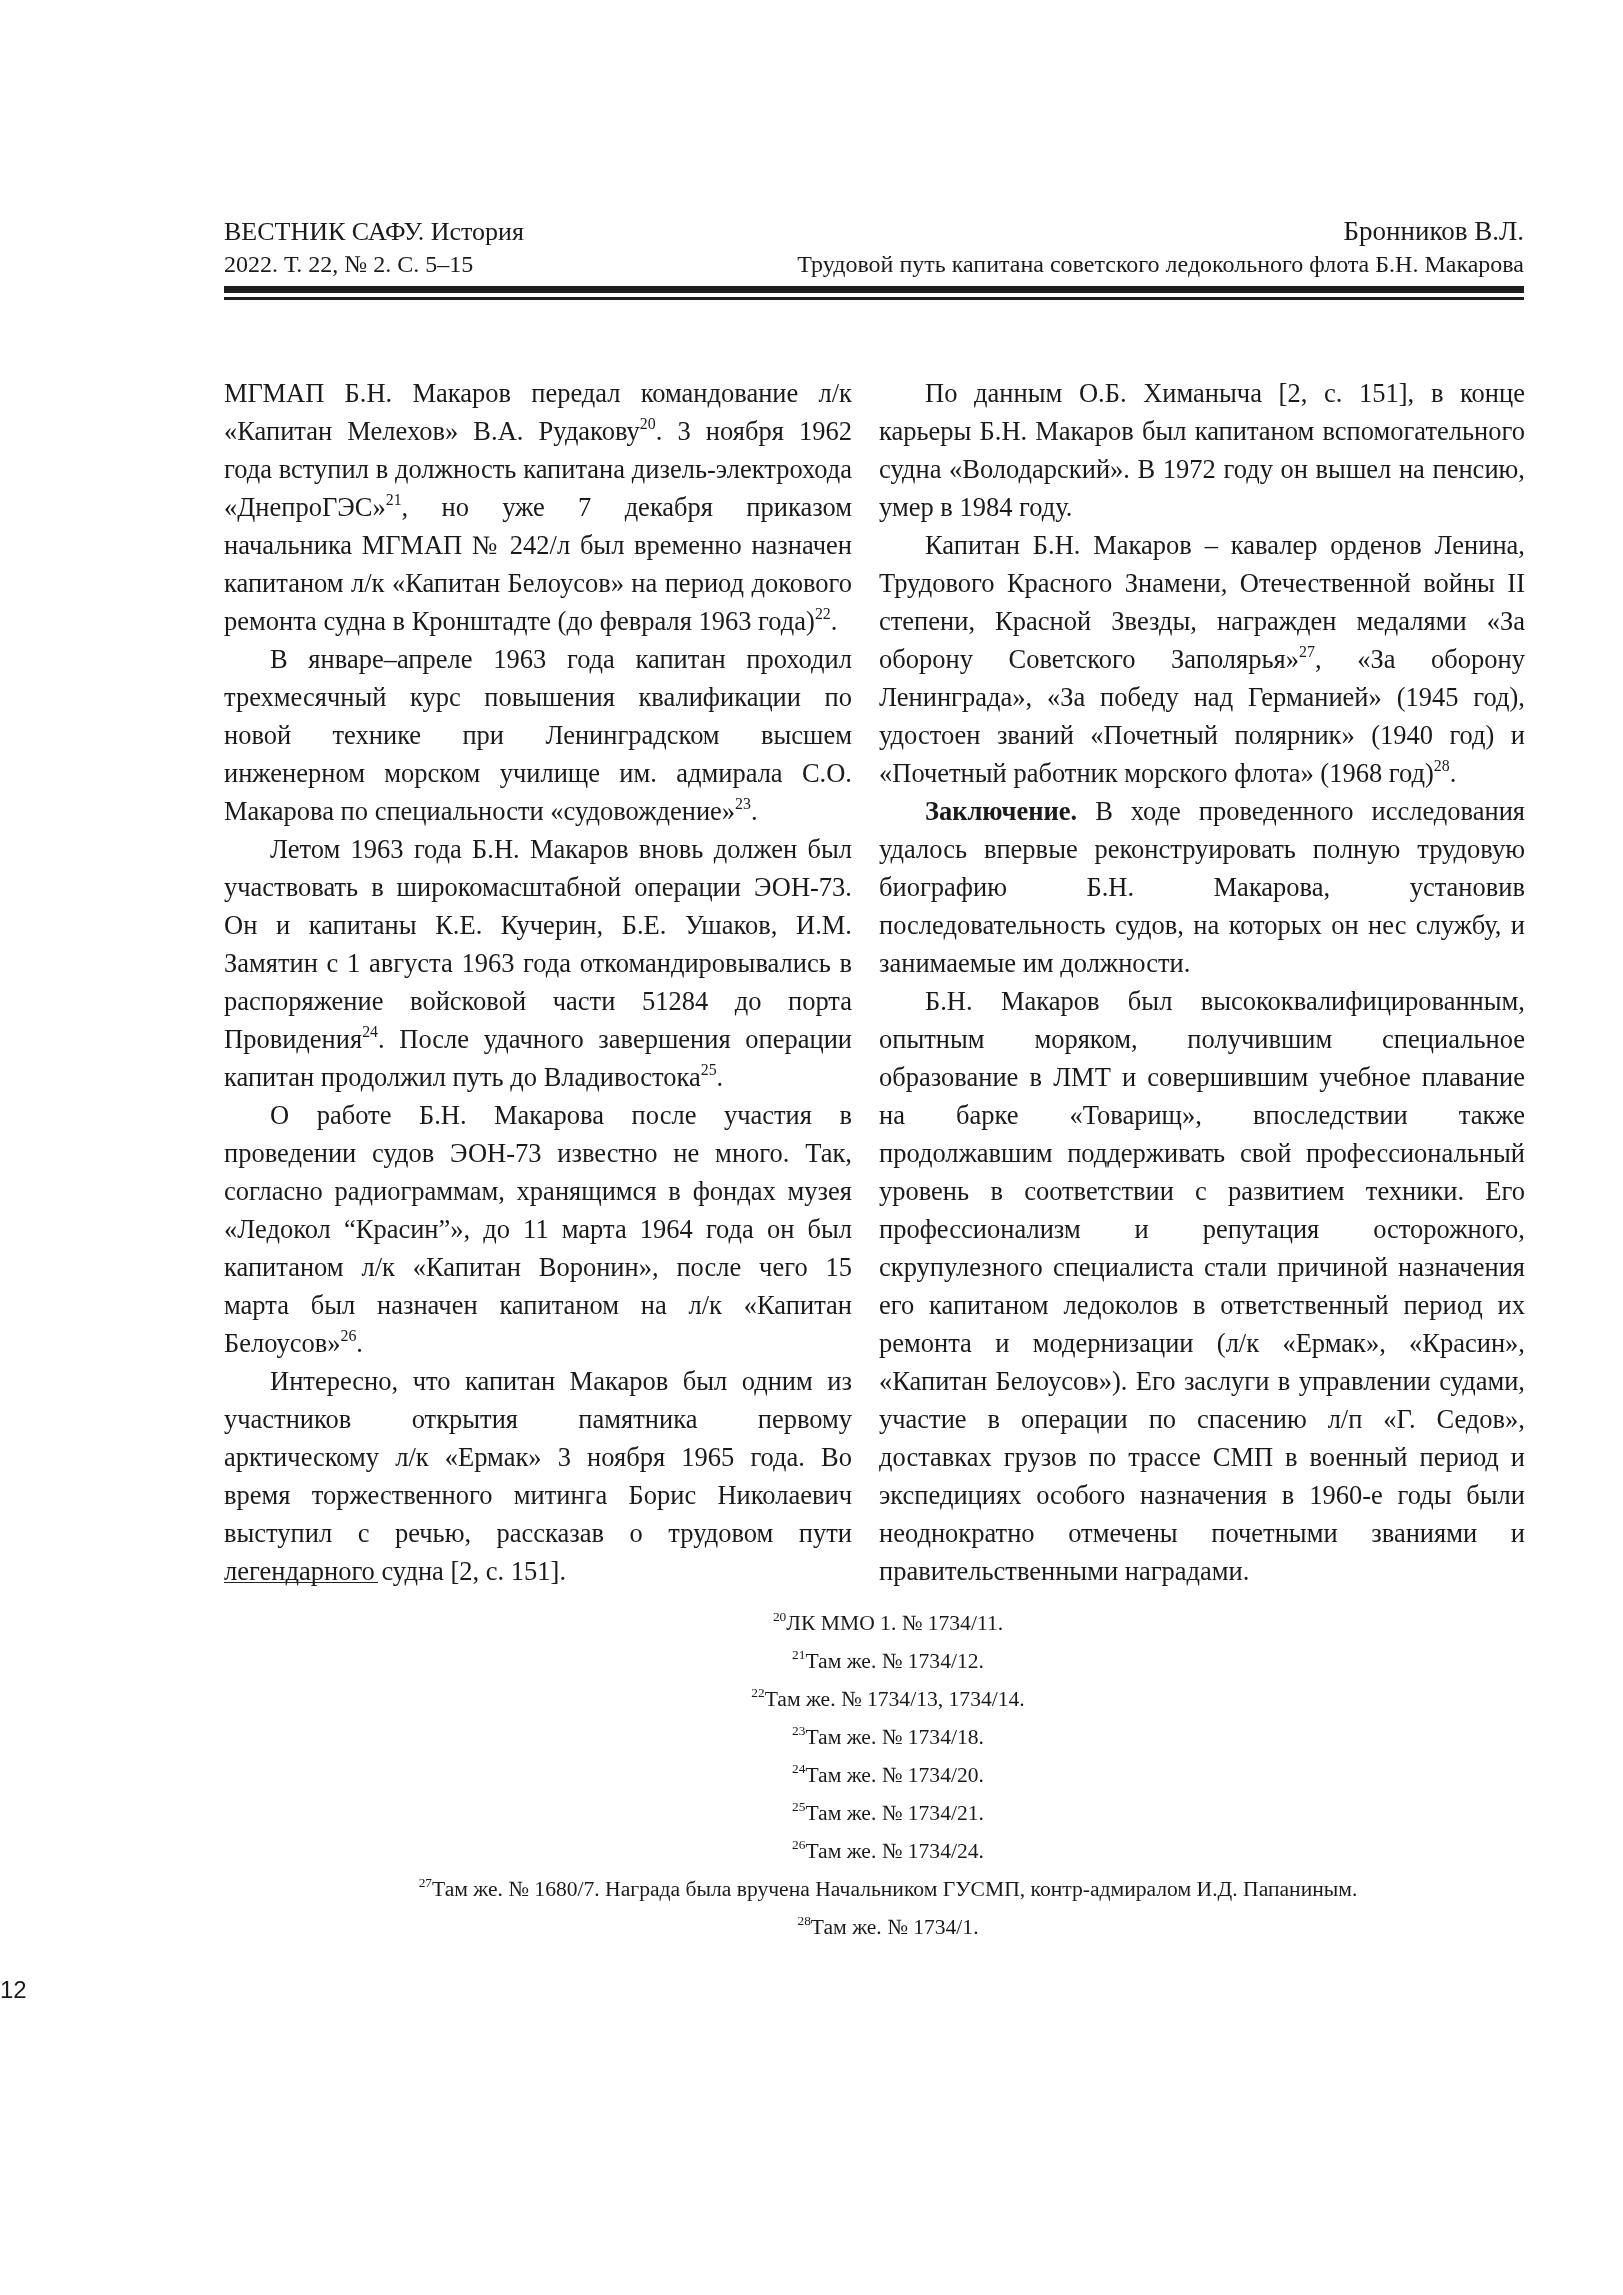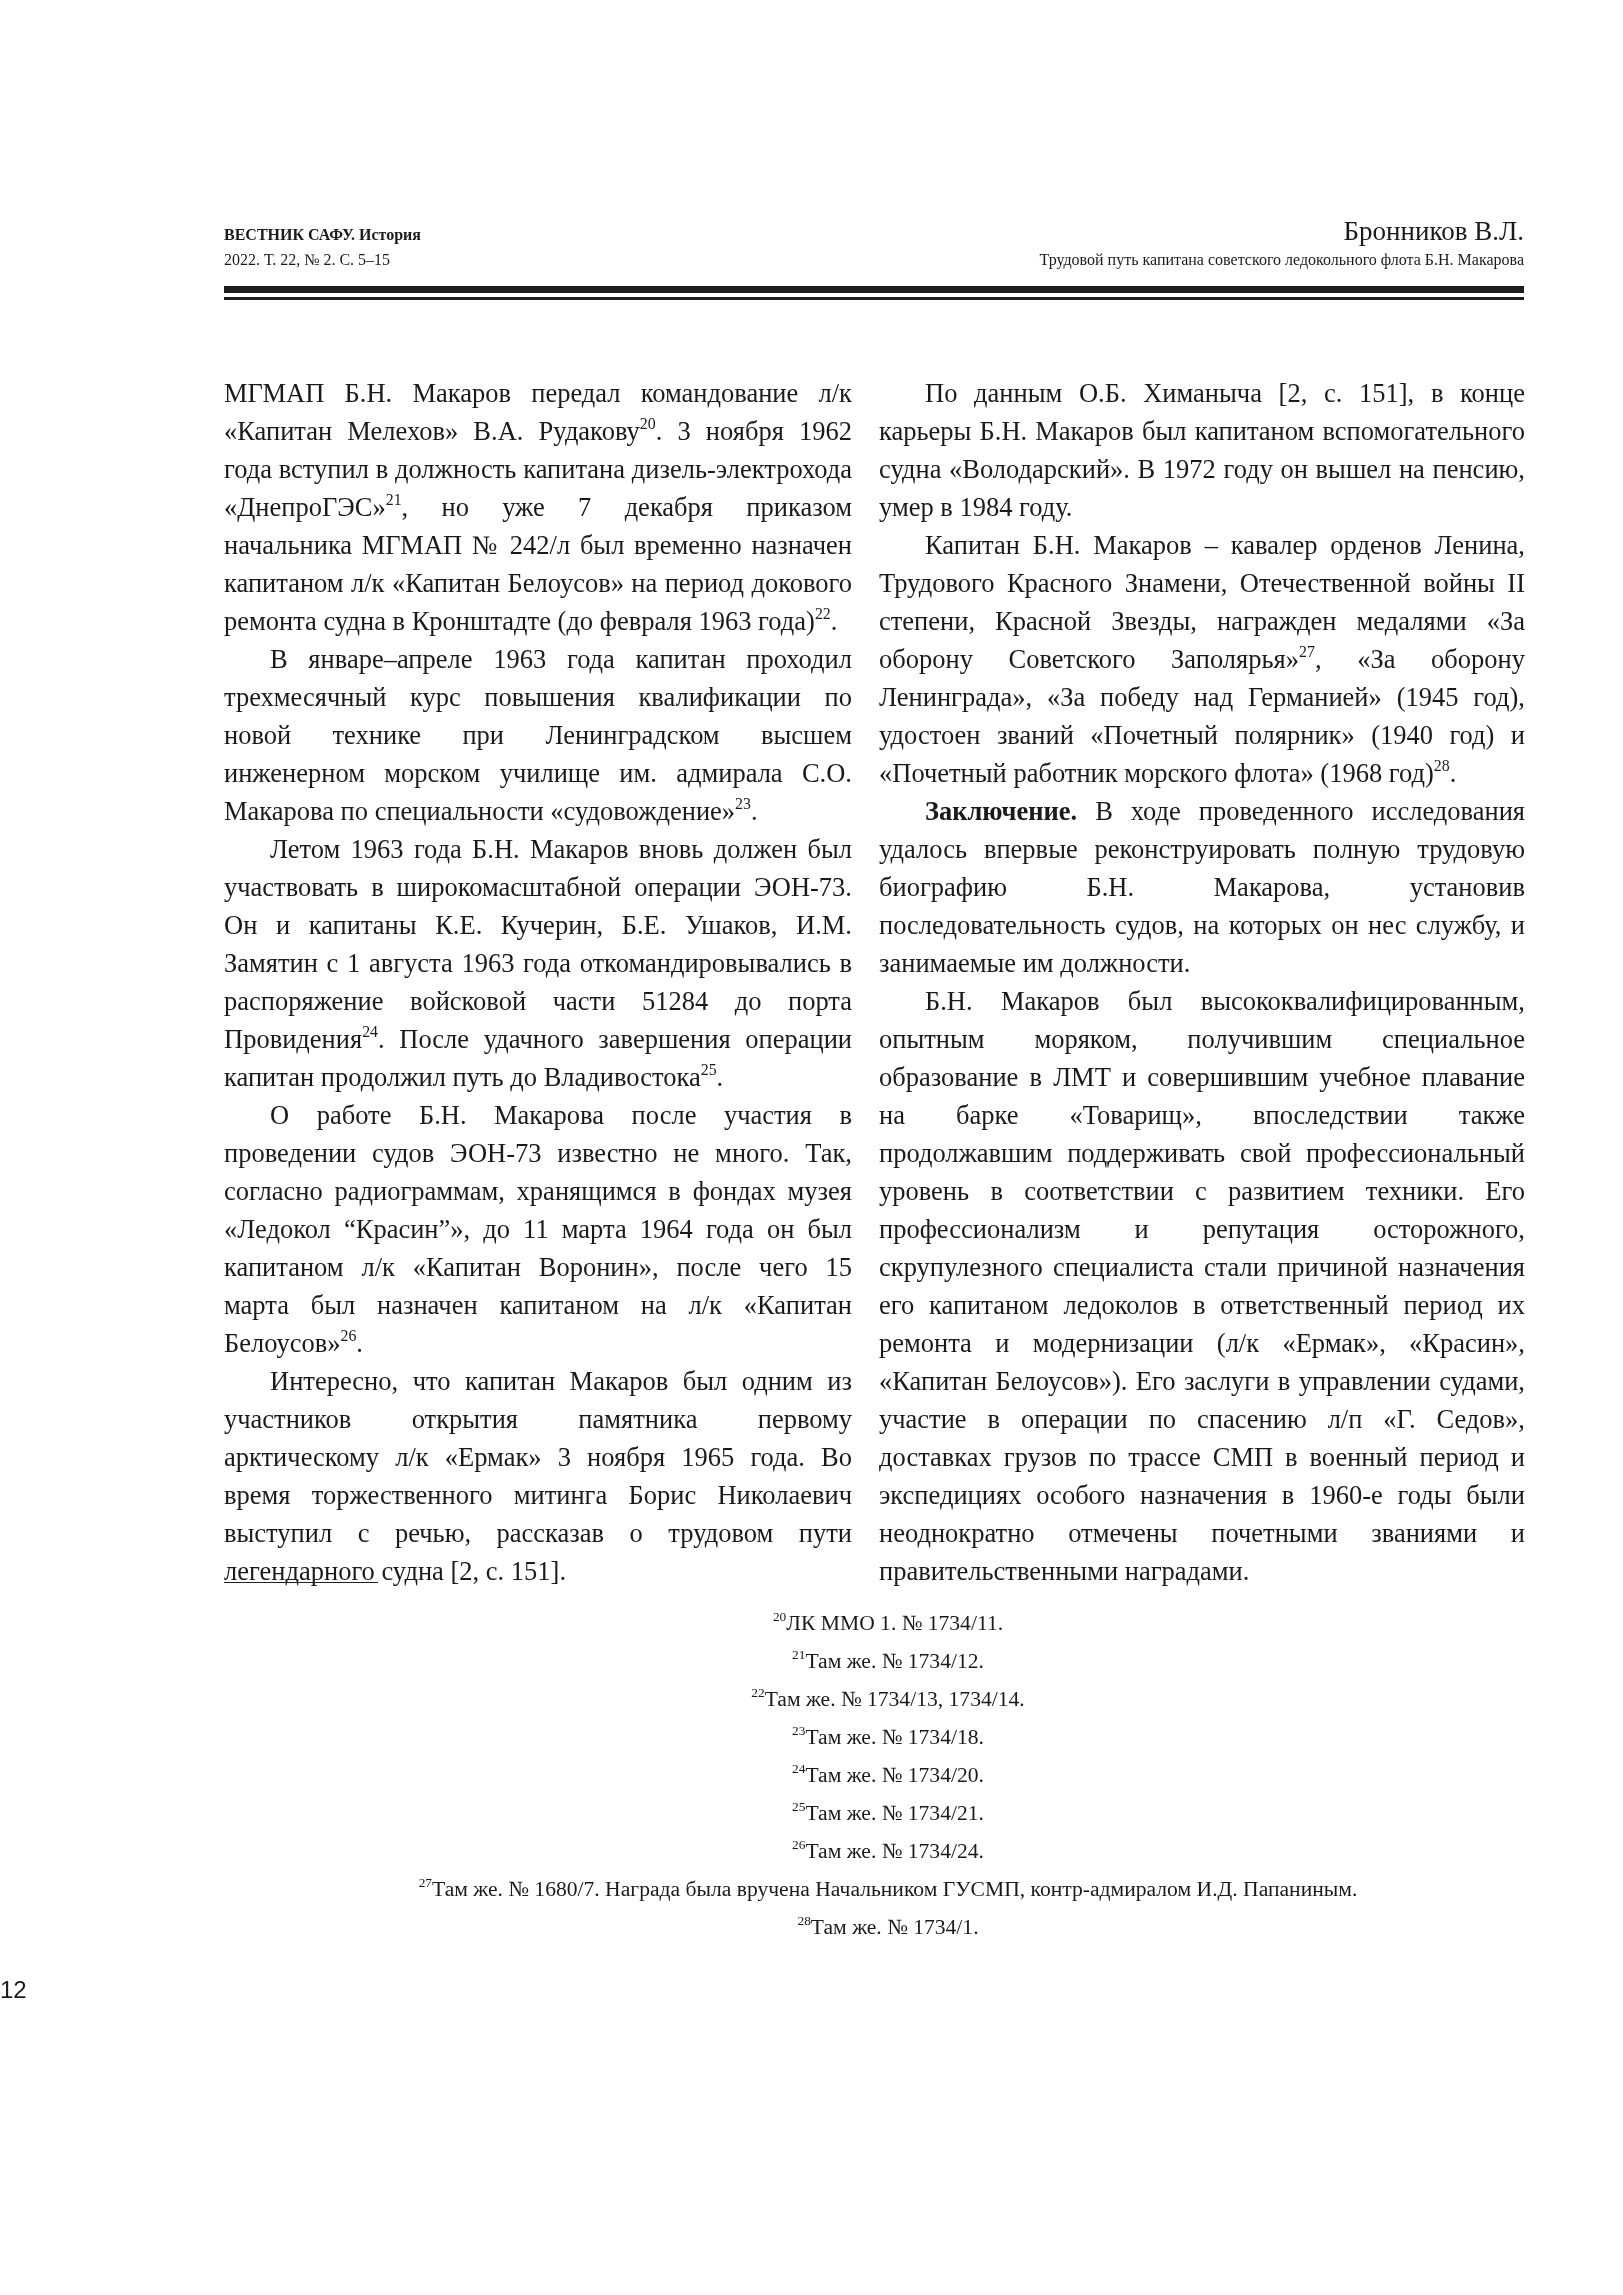--- a/index.html
+++ b/index.html
@@ -1,22 +1,22 @@
 <!DOCTYPE html>
 <html style="font-size:10.5px"><head>
 <meta charset="utf-8">
 <style>
   html, body { margin: 0; padding: 0; background: #ffffff; }
   body { width: 1623px; height: 2295px; position: relative; overflow: hidden;
          font-family: "Liberation Serif", "DejaVu Serif", serif; color: #1a1a1a; }
   .header { position: absolute; left: 224px; top: 216px; width: 1300px; }
   .hdr-row { display: flex; justify-content: space-between; align-items: baseline; }
-  .hdr-journal { font-weight: bold; font-size: 16px; text-align: center; }
+  .hdr-journal { font-weight: normal; font-size: 26px; text-align: center; }
   .hdr-author { font-weight: normal; font-size: 27px; }
-  .hdr-row2 { margin-top: 3.9px; font-size: 16px; }
+  .hdr-row2 { margin-top: 3.9px; font-size: 24px; }
   .rule-thick { position: absolute; left: 224px; top: 286px; width: 1300px; height: 7.2px; background: #1d1d1d; }
   .rule-thin { position: absolute; left: 224px; top: 297px; width: 1300px; height: 3.3px; background: #1d1d1d; }
 
   .col { position: absolute; top: 374px; font-size: 26.5px; line-height: 38px; text-align: justify; }
   .col-left { left: 224px; width: 628px; }
   .col-right { left: 879px; width: 646px; }
   .col p { margin: 0; text-indent: 0; }
   .col p.indent { text-indent: 46px; }
   sup { font-size: 60%; line-height: 0; vertical-align: 0.7em; }
   b { font-weight: bold; }

